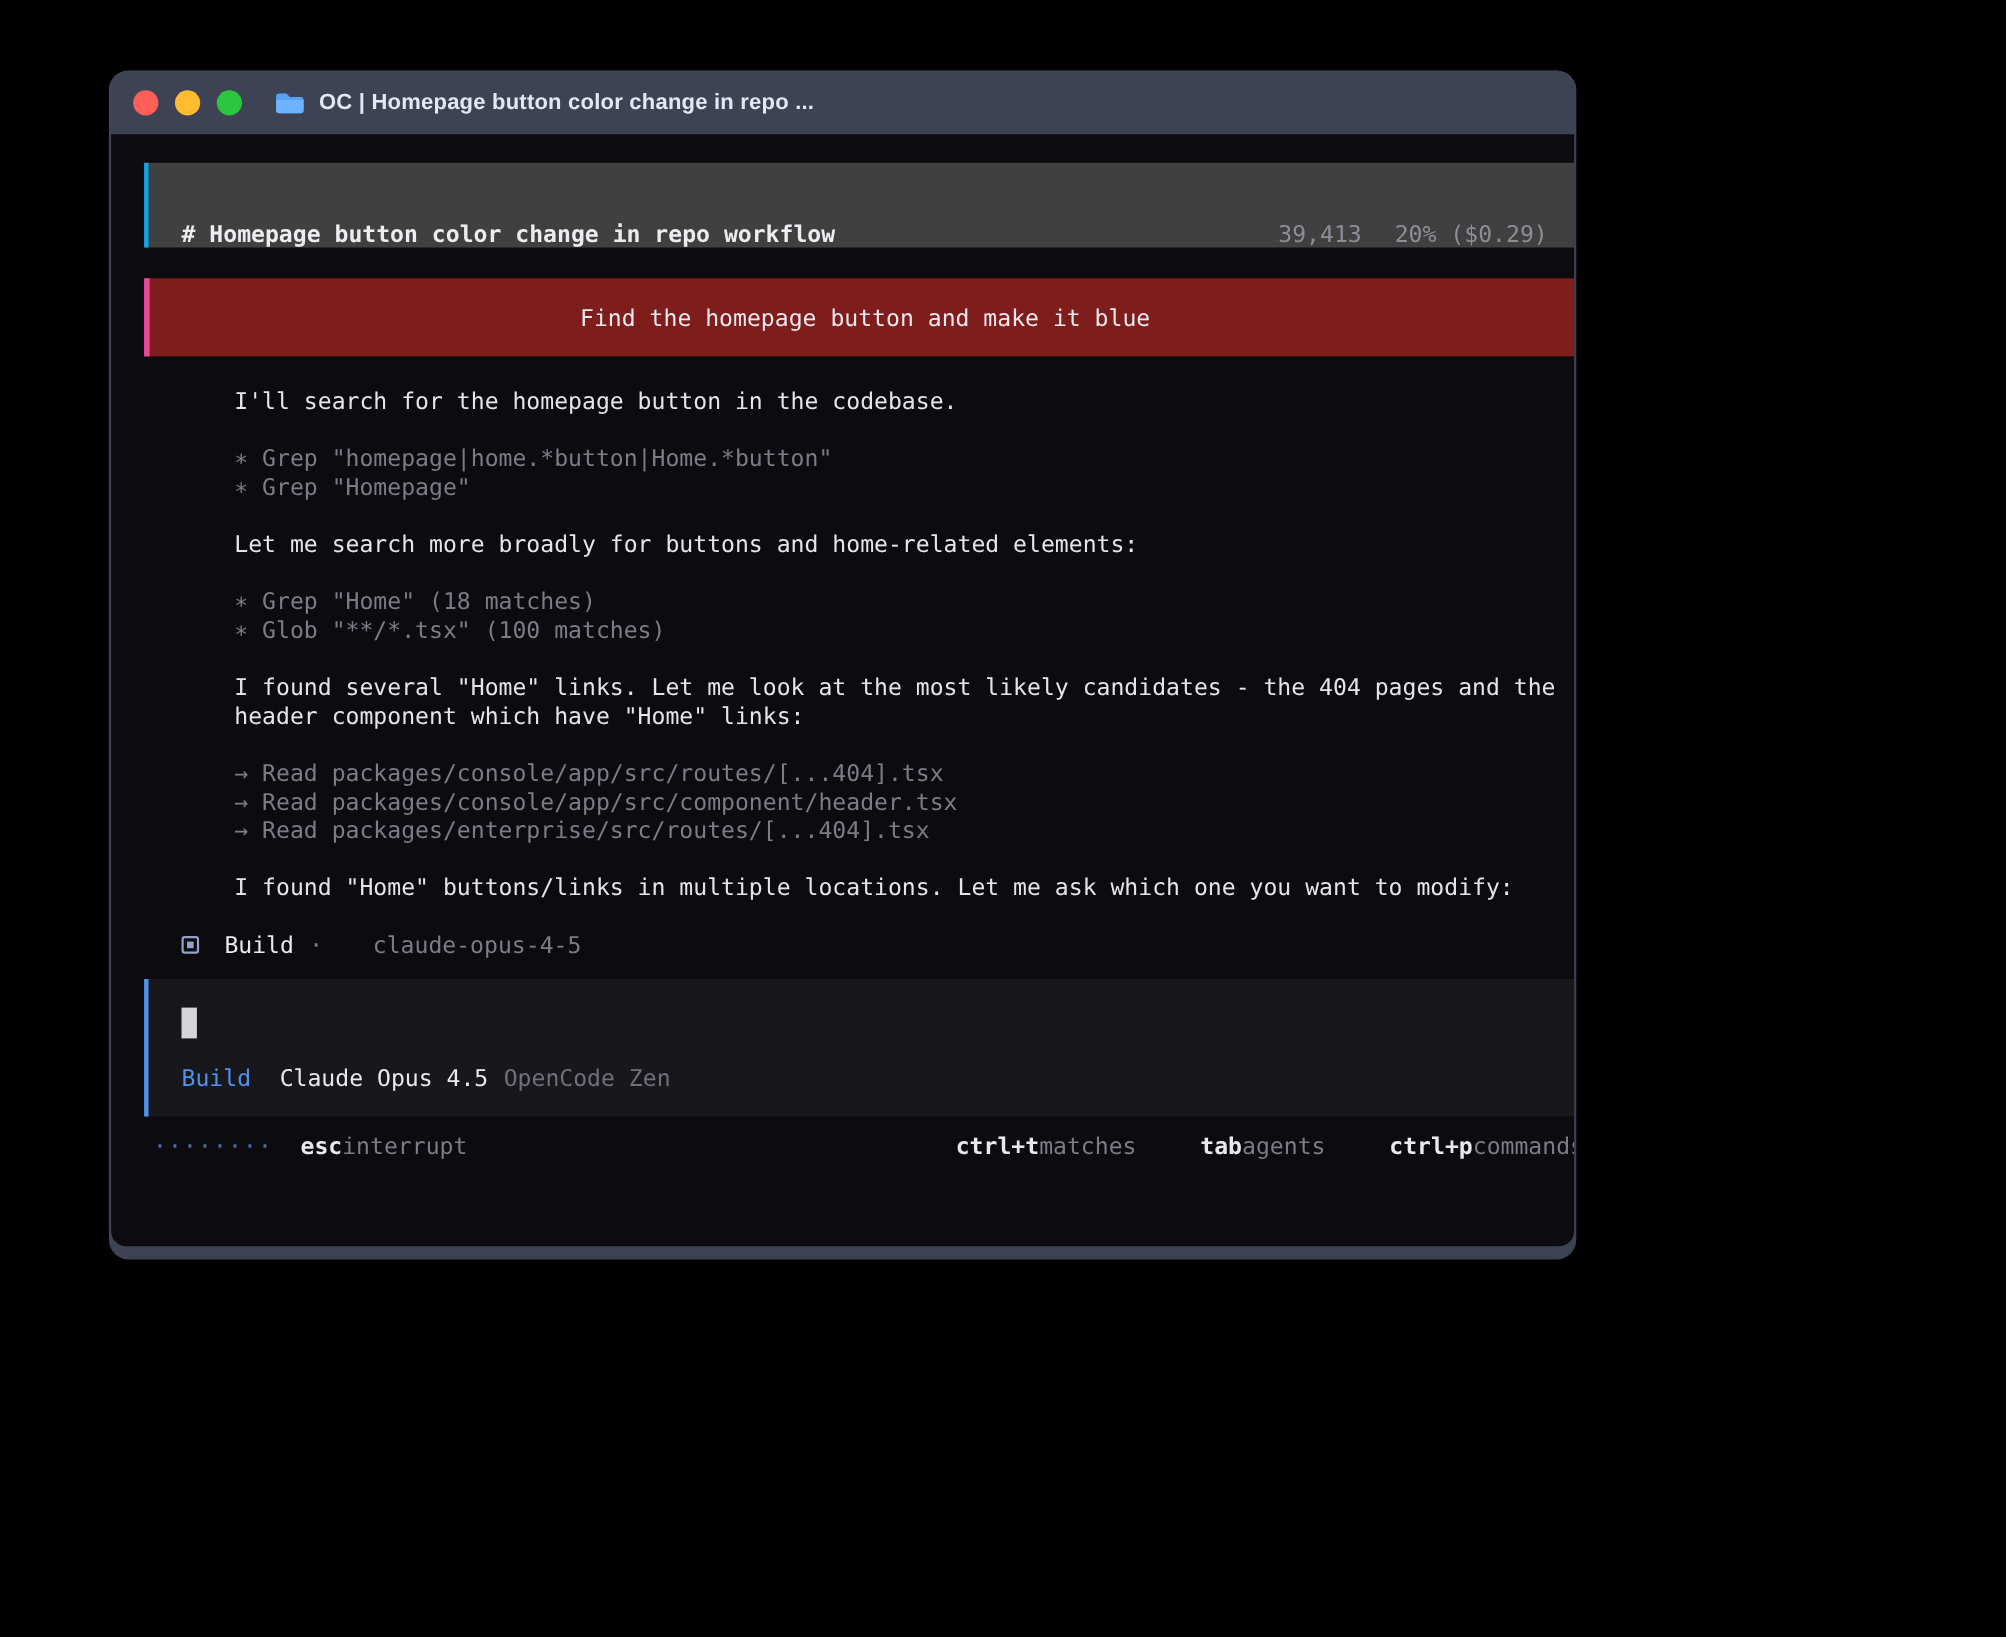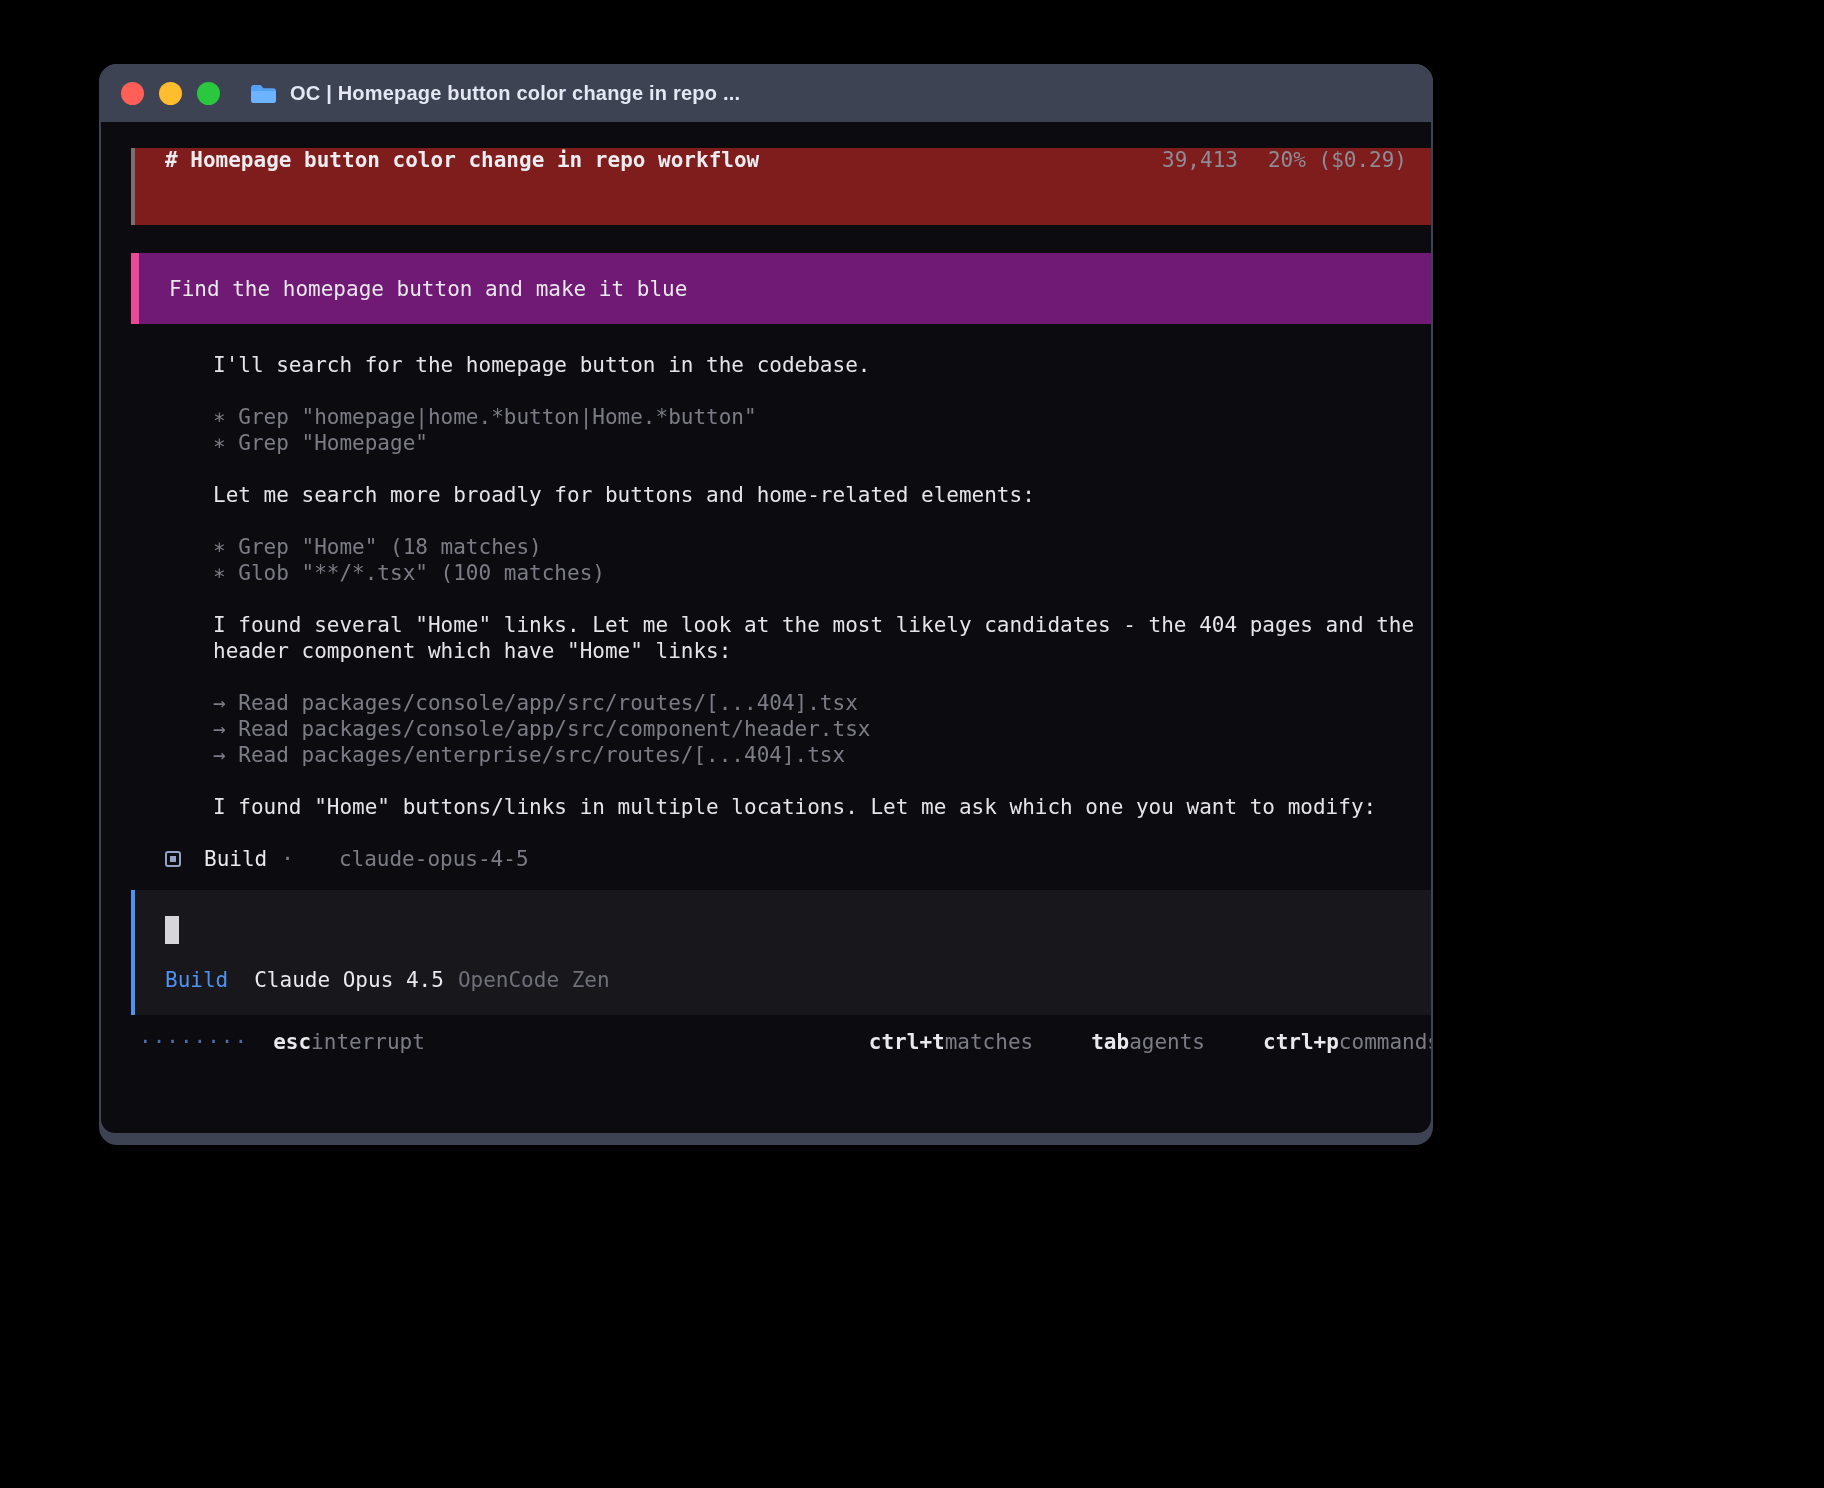--- a/index.html
+++ b/index.html
@@ -32,29 +32,29 @@
   .folder-svg { display:block; }
 
   .terminal {
     height:1011px; margin:0 2px 12px; background:#0c0c10;
     border-radius:0 0 14px 14px; padding:26px 0 0 30px; overflow:hidden;
     font-size:21px; color:#e4e4e9;
   }
   .col { width:1306px; }
 
   .header-block {
-    height:77px; background:#7f1d1d; border-left:4px solid #737373;
-    display:flex; align-items:flex-start; justify-content:space-between; padding:0 30px;
+    height:77px; background:#404040; border-left:4px solid #0ea5e9;
+    display:flex; align-items:flex-end; justify-content:space-between; padding:0 30px;
   }
   .header-title { font-weight:bold; color:#ededf1; white-space:pre; }
   .header-stats { color:#8d8d97; display:flex; gap:30px; white-space:pre; }
 
   .user-block {
-    margin-top:28px; height:71px; background:#701a75; border-left:8px solid #ec4899;
-    display:flex; align-items:center; padding:0 30px; color:#e9e9ed; white-space:pre;
+    margin-top:28px; height:71px; background:#7f1d1d; border-left:5px solid #ec4899;
+    display:flex; align-items:center; padding:0 30px; color:#e9e9ed; white-space:pre;justify-content:center;
   }
 
   .convo { margin-top:28px; padding-left:34px; width:1306px; line-height:26px; }
   .line { white-space:pre-wrap;margin-left:48px; }
   .line.p { color:#e4e4e9; }
   .line.tool { color:#7c7c86; }
   .line.status-line { color:#e4e4e9; }
   .gap { margin-top:26px; }
   .gray { color:#7c7c86;margin-left:31px; }
 

